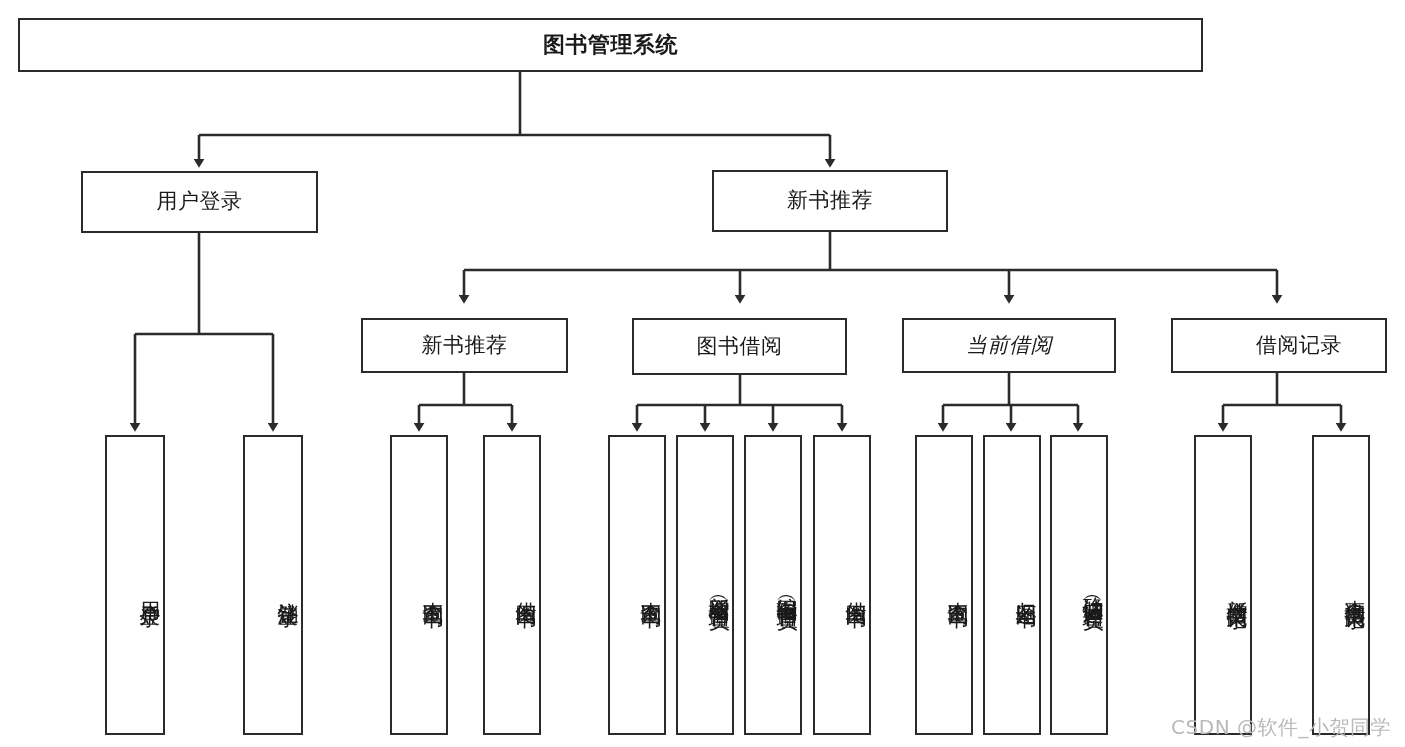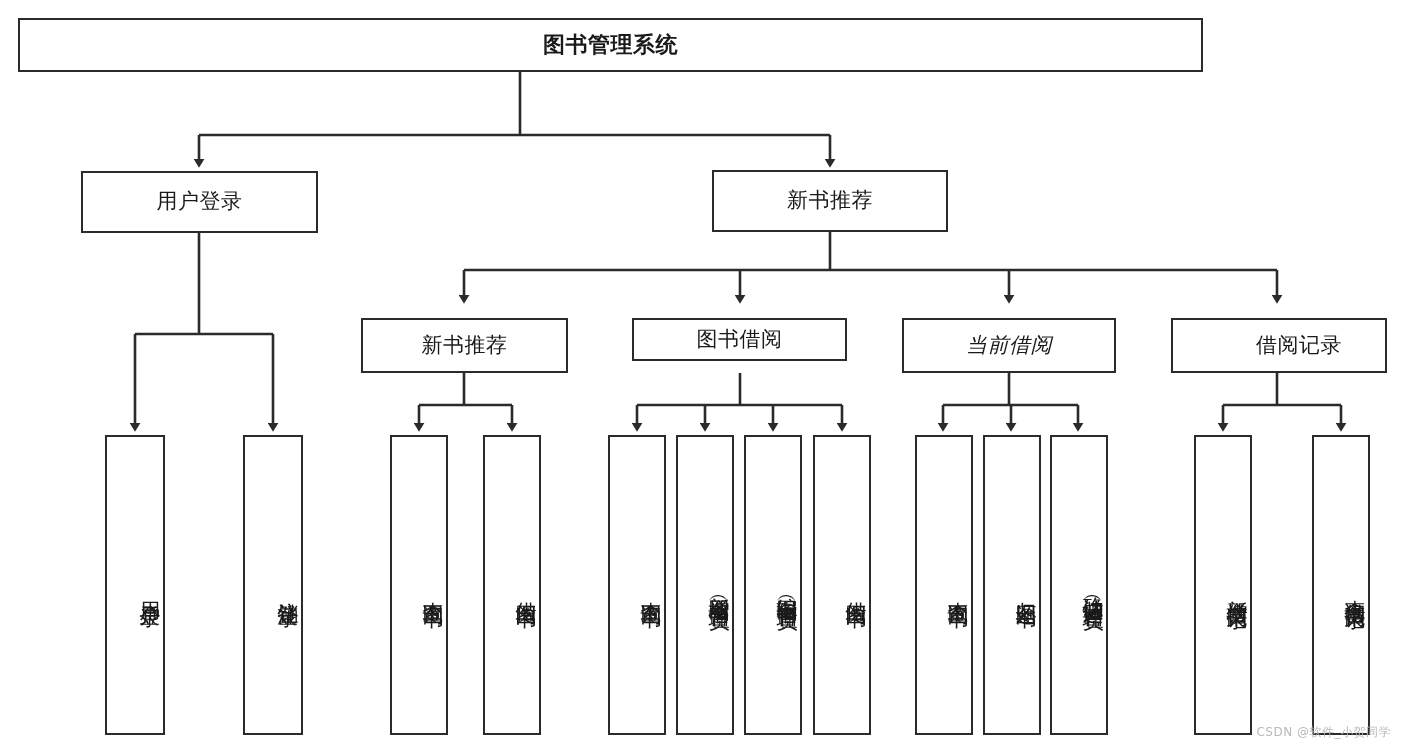--- a/index.html
+++ b/index.html
@@ -56,21 +56,21 @@
     padding-top: 8px;
     white-space: nowrap;
   }
   .label-inner {
     display: block;
   }
   .watermark {
     position: absolute;
     right: 14px;
     bottom: 6px;
-    font-size: 12px;
+    font-size: 20px;
     color: #b9b9b9;
     white-space: nowrap;
     letter-spacing: 0.5px;
   }
 </style>
 </head>
 <body>
 
 <div id="diagram">
 
@@ -131,21 +131,21 @@
   <div class="node node-h" style="left:81px; top:171px; width:237px; height:62px;">
     <span class="label-inner">用户登录</span>
   </div>
   <div class="node node-h" style="left:712px; top:170px; width:236px; height:62px;">
     <span class="label-inner">新书推荐</span>
   </div>
 
   <div class="node node-h" style="left:361px; top:318px; width:207px; height:55px;">
     <span class="label-inner">新书推荐</span>
   </div>
-  <div class="node node-h" style="left:632px; top:318px; width:215px; height:43px;">
+  <div class="node node-h" style="left:632px; top:318px; width:215px; height:57px;">
     <span class="label-inner">图书借阅</span>
   </div>
   <div class="node node-h" style="left:902px; top:318px; width:214px; height:55px;font-style:italic;">
     <span class="label-inner">当前借阅</span>
   </div>
   <div class="node node-h" style="left:1171px; top:318px; width:216px; height:55px;padding-left:40px;">
     <span class="label-inner">借阅记录</span>
   </div>
 
   <div class="node node-v" style="left:105px; top:435px; width:60px; height:300px;">

